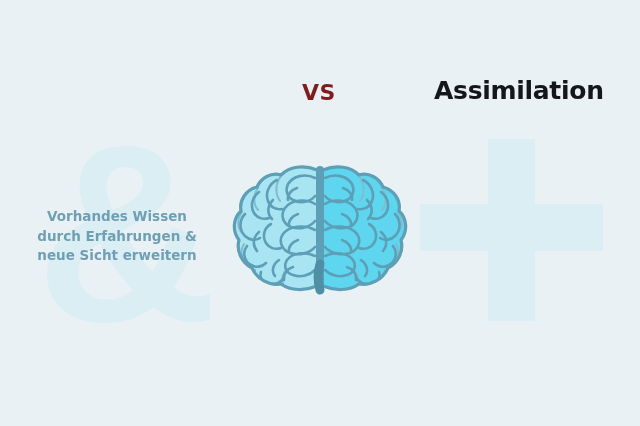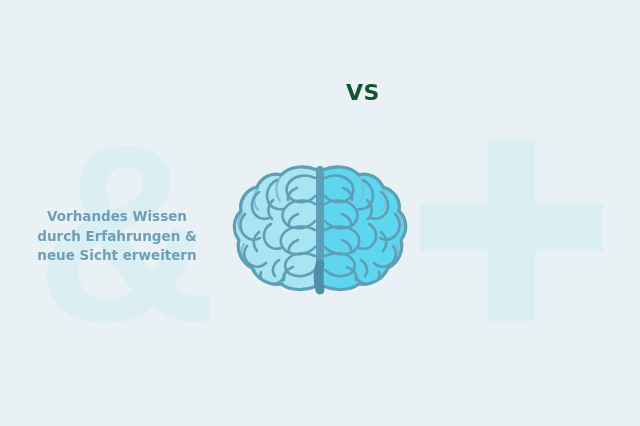--- a/index.html
+++ b/index.html
@@ -72,23 +72,22 @@
   #heading-right { left: 434px; }
 
   #vs-label {
     position: absolute;
     top: 80px;
     left: 302px;
     font-family: "DejaVu Sans", sans-serif;
     font-weight: 700;
     font-size: 22px;
     letter-spacing: 0.5px;
-    color: #14532d;
+    color: #7f1d1d;
     white-space: nowrap;
-    margin-left: 44px;
   }
 
   
   .body-copy {
     position: absolute;
     font-family: "DejaVu Sans", sans-serif;
     font-weight: 700;
     font-size: 13.5px;
     line-height: 19.5px;
     color: #6e9fb4;
@@ -122,20 +121,21 @@
 <div id="slide">
 
   <div class="watermark" id="wm-amp">&amp;</div>
 
   <div id="wm-plus-v"></div>
   <div id="wm-plus-h"></div>
 
 
   <div id="vs-label">VS</div>
 
+  <div class="heading" id="heading-right">Assimilation</div>
 
   <div class="body-copy" id="copy-left">Vorhandes Wissen
 durch Erfahrungen &amp;
 neue Sicht erweitern</div>
 
 
   <div id="brain-wrap">
     <svg viewBox="0 0 178 132" xmlns="http://www.w3.org/2000/svg" aria-hidden="true">
       <defs>
         <clipPath id="clipL">

